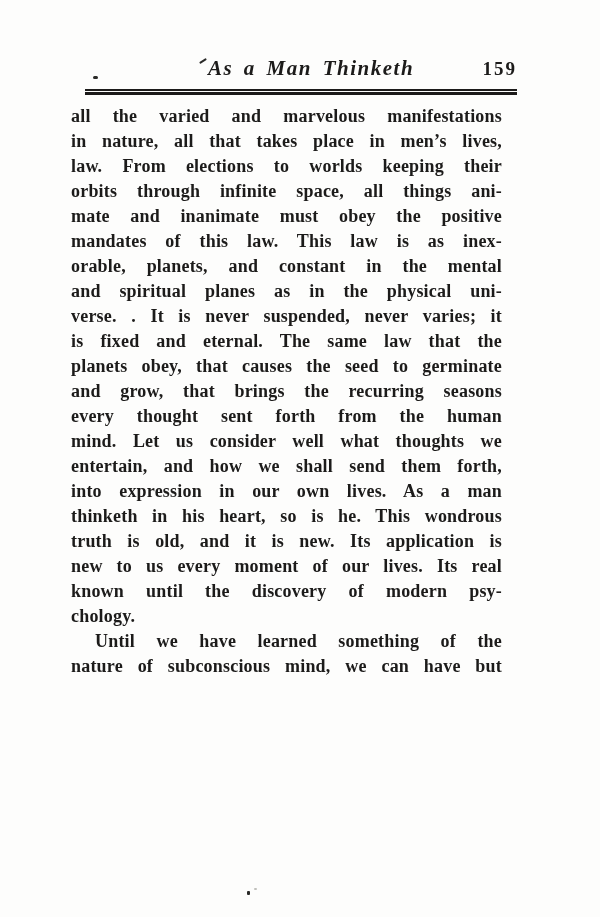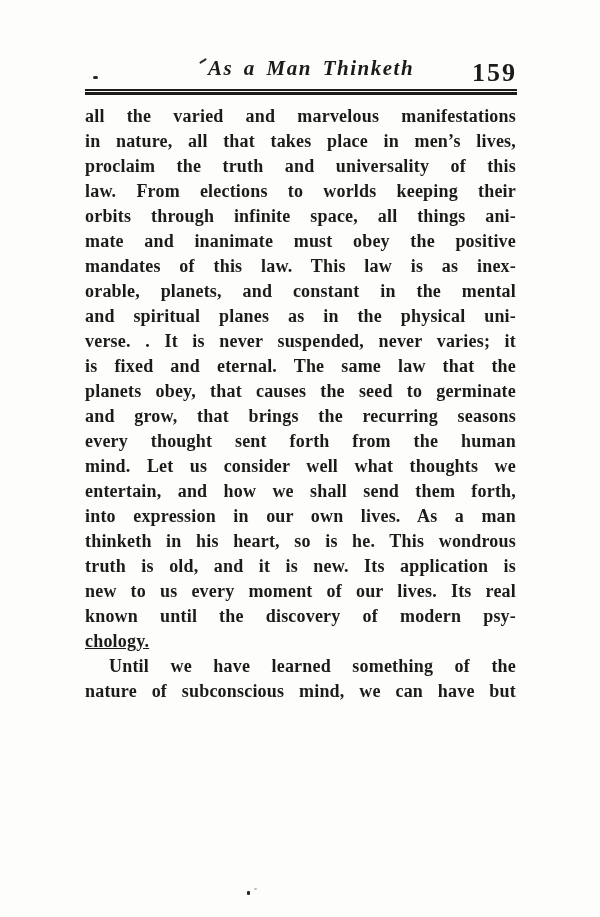--- a/index.html
+++ b/index.html
@@ -37,59 +37,58 @@
     font-weight: 700;
     font-size: 21px;
     letter-spacing: 1.5px;
     word-spacing: 4px;
     white-space: nowrap;
   }
   .page-number {
     position: absolute;
     right: 0;
     top: 2px;
-    font-size: 26px;
+    font-size: 19px;
     font-weight: 700;
     letter-spacing: 2px;
   }
   
   .header-rule {
     position: absolute;
     left: 85px;
     top: 89px;
     width: 432px;
     height: 6px;
     background: linear-gradient(
       #1c1b1a 0, #1c1b1a 1.5px,
       transparent 1.5px, transparent 3px,
       #1c1b1a 3px, #1c1b1a 6px
     );
   }
   
   .page-text {
     position: absolute;
-    left: 85px;
+    left: 71px;
     top: 104px;
     width: 431px;
   }
   .text-line {
     height: 25px;
     line-height: 25px;
     font-size: 18px;
     font-weight: 700;
     text-align: justify;
     text-align-last: justify;
     letter-spacing: 0.2px;
     overflow: hidden;
     white-space: nowrap;
   }
   .text-line.para-end {
     text-align: left;
     text-align-last: left;
-    text-decoration: underline;
   }
   .text-line.indent {
     text-indent: 24px;
   }
   
   .artifact {
     position: absolute;
     background: #2a2a28;
   }
   .artifact-margin-dot {
@@ -134,21 +133,20 @@
   </div>
 
   <div class="artifact artifact-title-tick"></div>
   <div class="artifact artifact-margin-dot"></div>
 
   <div class="header-rule"></div>
 
   <div class="page-text">
       <div class="text-line">all the varied and marvelous manifestations</div>
       <div class="text-line">in nature, all that takes place in men’s lives,</div>
-      <div class="text-line">proclaim the truth and universality of this</div>
       <div class="text-line">law.  From elections to worlds keeping their</div>
       <div class="text-line">orbits through infinite space, all things ani-</div>
       <div class="text-line">mate and inanimate must obey the positive</div>
       <div class="text-line">mandates of this law.  This law is as inex-</div>
       <div class="text-line">orable, planets, and constant in the mental</div>
       <div class="text-line">and spiritual planes as in the physical uni-</div>
       <div class="text-line">verse. . It is never suspended, never varies; it</div>
       <div class="text-line">is fixed and eternal.  The same law that the</div>
       <div class="text-line">planets obey, that causes the seed to germinate</div>
       <div class="text-line">and grow, that brings the recurring seasons</div>

